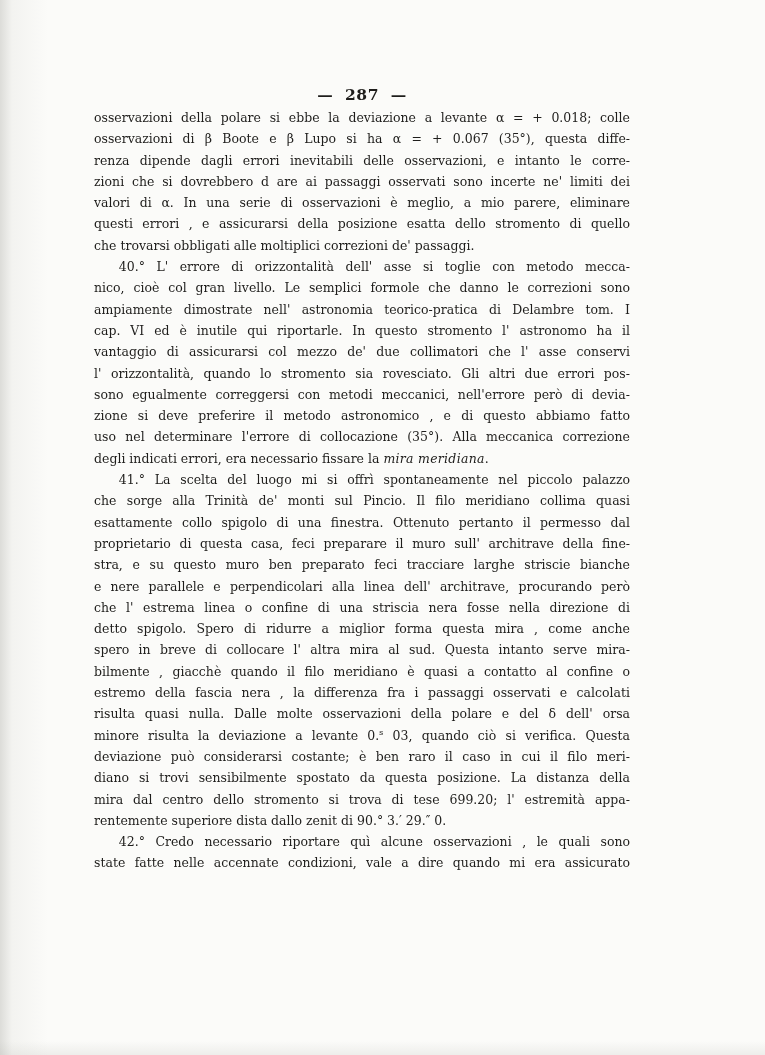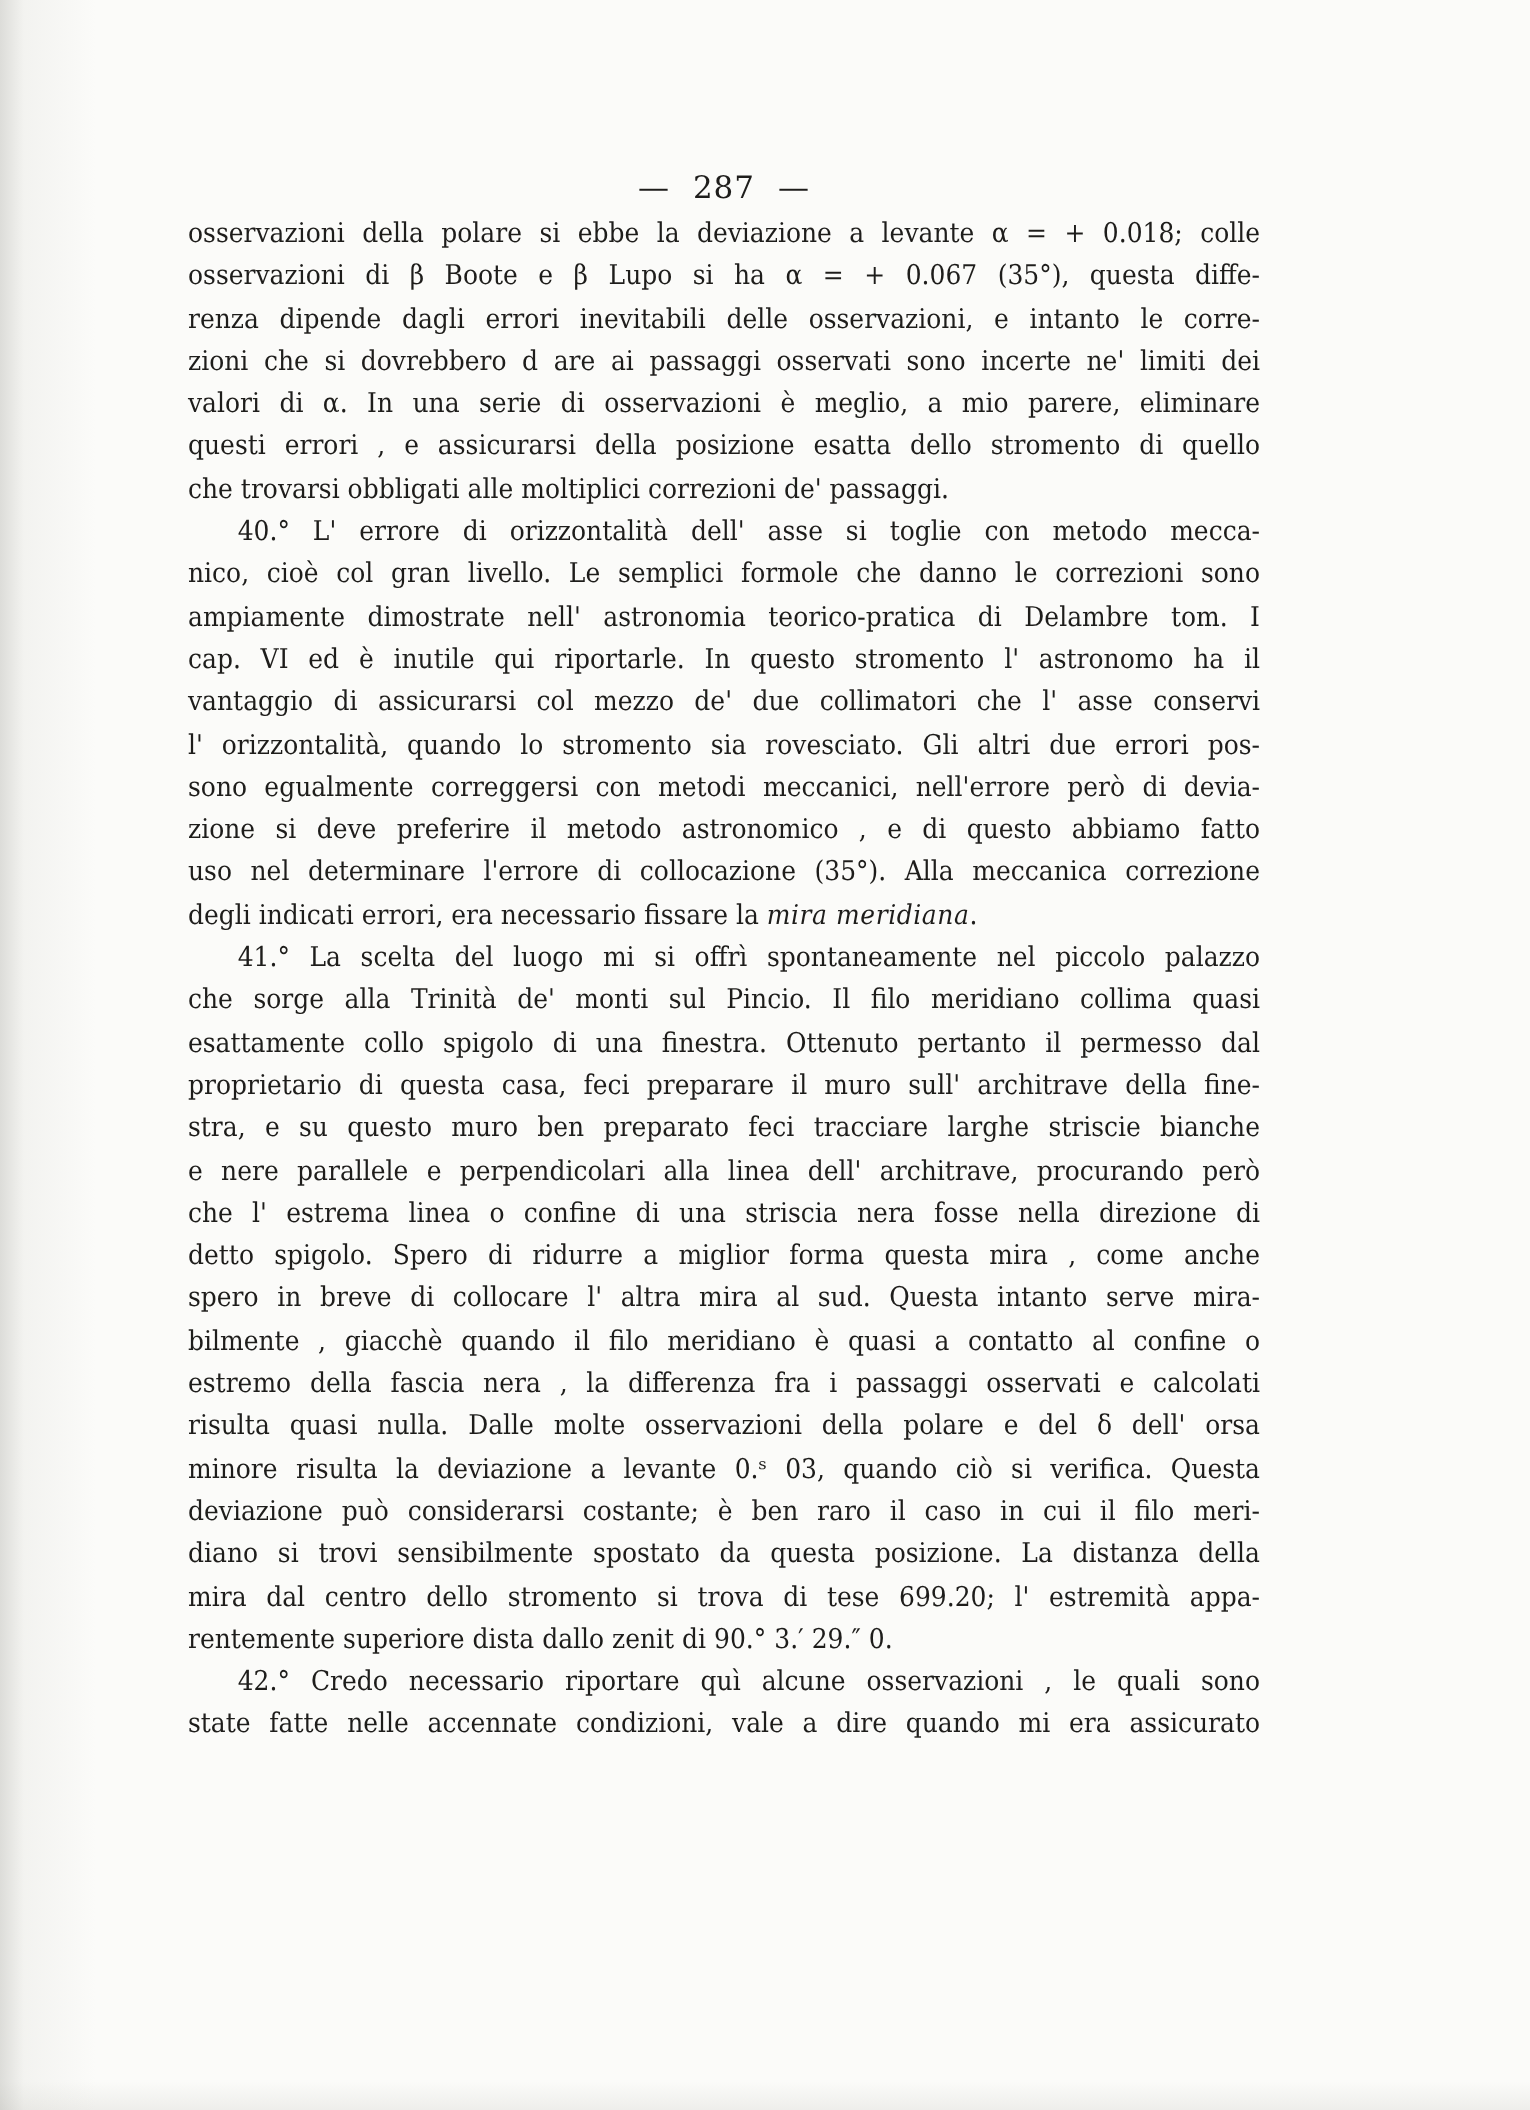--- a/index.html
+++ b/index.html
@@ -32,20 +32,21 @@
   .page-number {
     position: absolute;
     left: 94px;
     top: 85px;
     width: 536px;
     text-align: center;
     font-size: 15.5px;
     line-height: 19px;
     letter-spacing: 0.5px;
     word-spacing: 6px;
+    font-weight: bold;
   }
   .text-block {
     position: absolute;
     left: 94px;
     top: 107px;
     width: 583px;
     transform: scaleX(0.9194);
     transform-origin: 0 0;
     font-size: 13.6px;
   }

